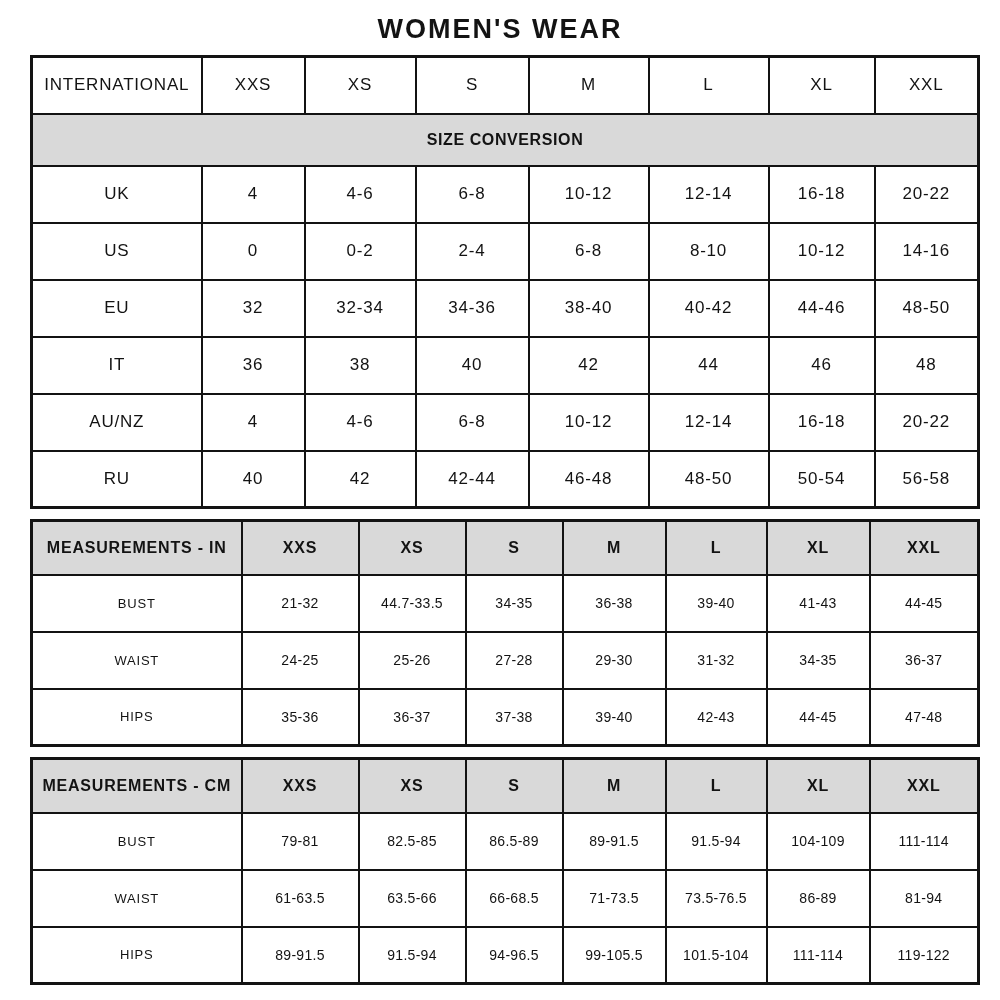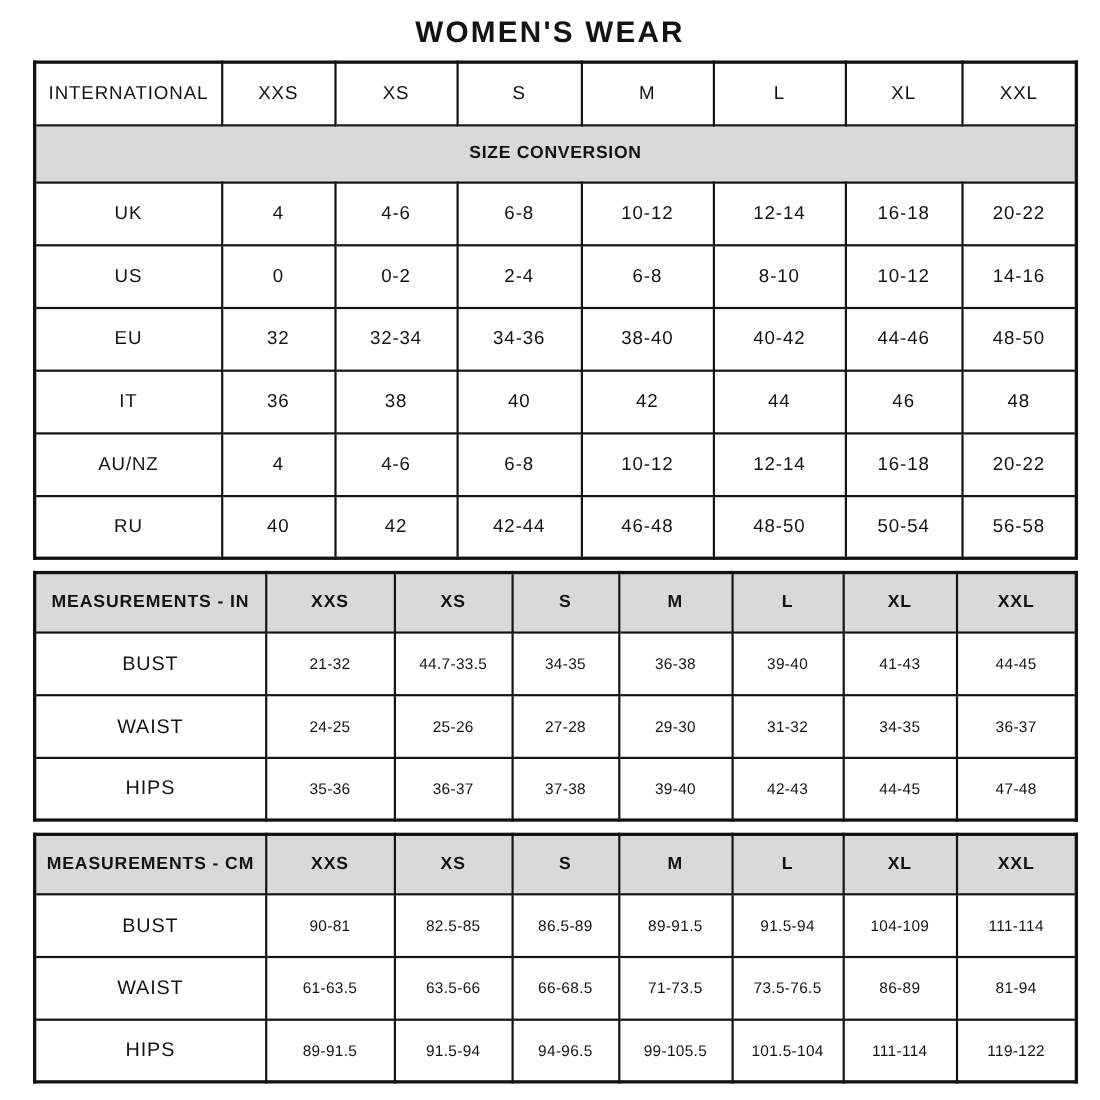--- a/index.html
+++ b/index.html
@@ -59,21 +59,21 @@
     height: 54px;
     background: var(--header-bg);
     font-weight: 700;
     font-size: 16px;
     letter-spacing: 0.8px;
   }
   .meas td {
     height: 57px;
   }
   .meas td.rowlabel {
-    font-size: 18px;
+    font-size: 13px;
     letter-spacing: 0.8px;
   }
   .meas td.val {
     font-size: 14px;
     letter-spacing: 0.3px;
     border-radius: 24px;
   }
 </style>
 </head>
 <body>
@@ -242,21 +242,21 @@
       <td>XXS</td>
       <td>XS</td>
       <td>S</td>
       <td>M</td>
       <td>L</td>
       <td>XL</td>
       <td>XXL</td>
     </tr>
     <tr>
       <td class="rowlabel">BUST</td>
-      <td class="val">90-81</td>
+      <td class="val">79-81</td>
       <td class="val">82.5-85</td>
       <td class="val">86.5-89</td>
       <td class="val">89-91.5</td>
       <td class="val">91.5-94</td>
       <td class="val">104-109</td>
       <td class="val">111-114</td>
     </tr>
     <tr>
       <td class="rowlabel">WAIST</td>
       <td class="val">61-63.5</td>

